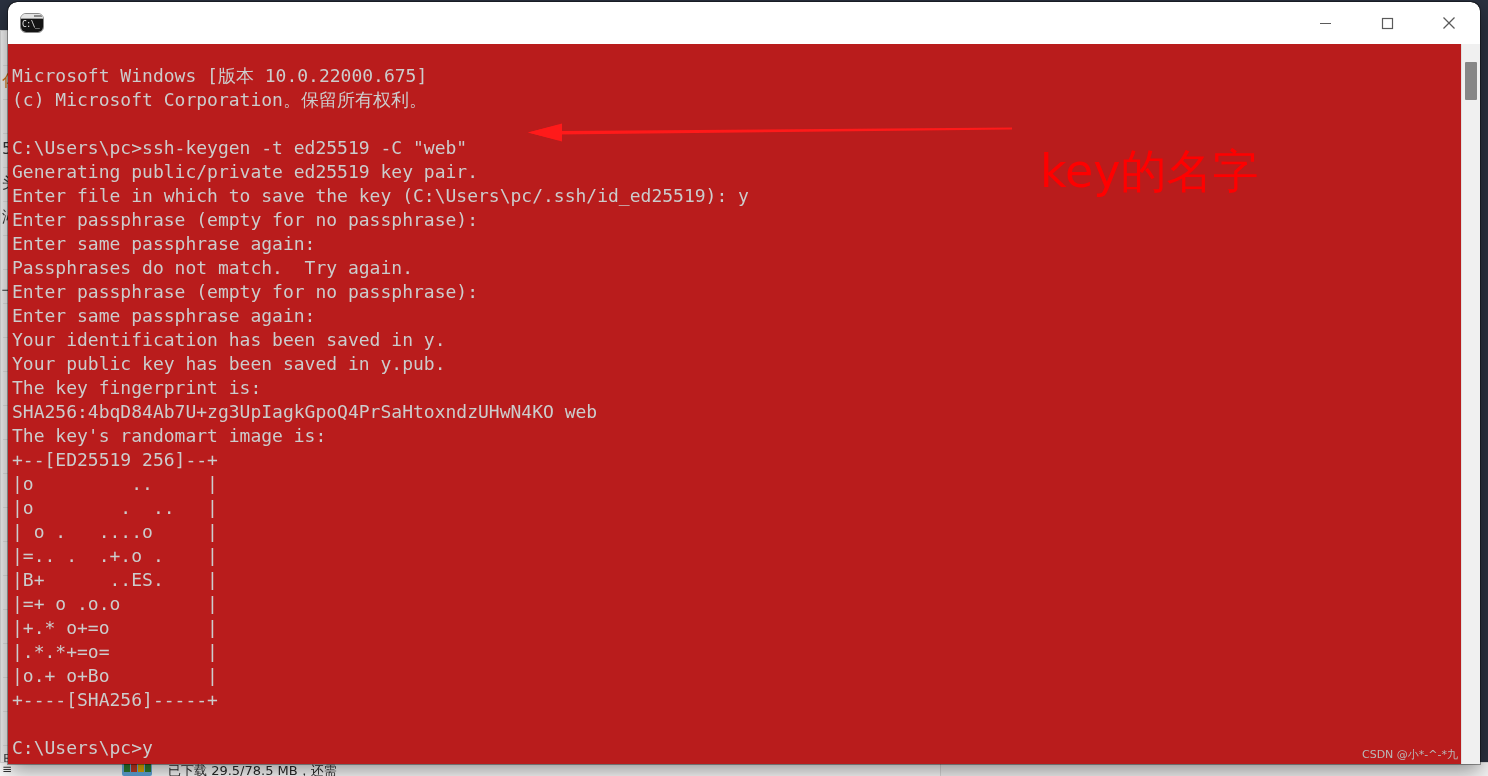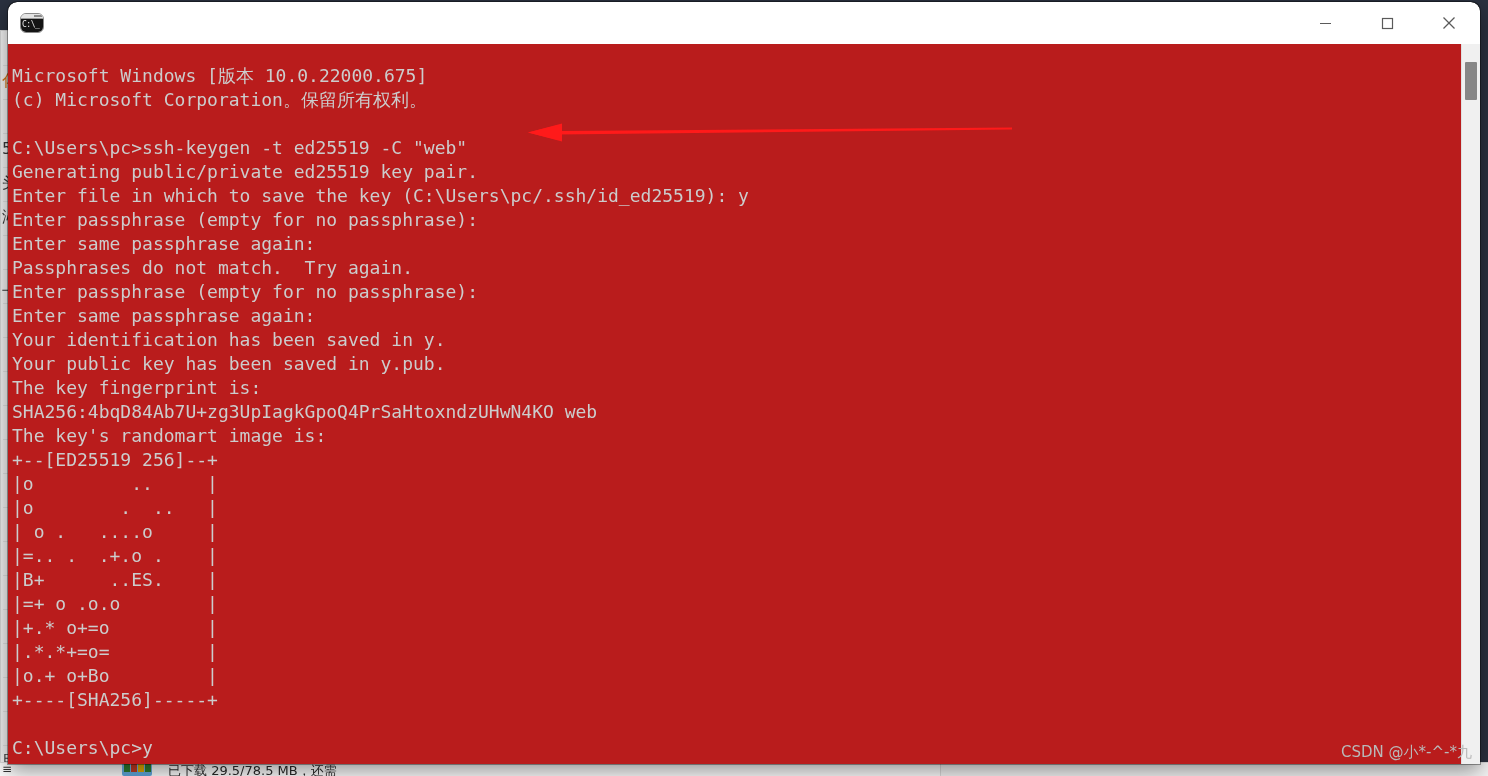--- a/index.html
+++ b/index.html
@@ -267,24 +267,24 @@
     color: #ff0000;
     font-size: 46px;
     line-height: 1;
     font-family: "DejaVu Sans", sans-serif;
     white-space: nowrap;
   }
 
   
   #watermark {
     position: absolute;
-    right: 16px;
+    right: 30px;
     bottom: 14px;
     color: #b9b9b9;
-    font-size: 15px;
+    font-size: 11px;
     font-family: "DejaVu Sans", sans-serif;
     white-space: nowrap;
   }
 </style>
 </head>
 <body>
 
 <div id="root">
 
   <div class="desktop-bg"></div>
@@ -397,16 +397,17 @@
       <div id="scrollthumb"></div>
     </div>
 
   </div>
 
   <svg id="redArrow" viewBox="0 0 484 28">
     <polygon points="484,11.5 30,15.0 30,9.0 0,16.5 30,24.0 30,18.5 484,13.5" fill="#ff1a1a"></polygon>
     <polygon points="0,16.5 34,7.5 34,25.5" fill="#ff1a1a"></polygon>
   </svg>
 
+  <div id="redLabel">key的名字</div>
 
   <div id="watermark">CSDN @小*-^-*九</div>
 
 </div>
 
 </body></html>

